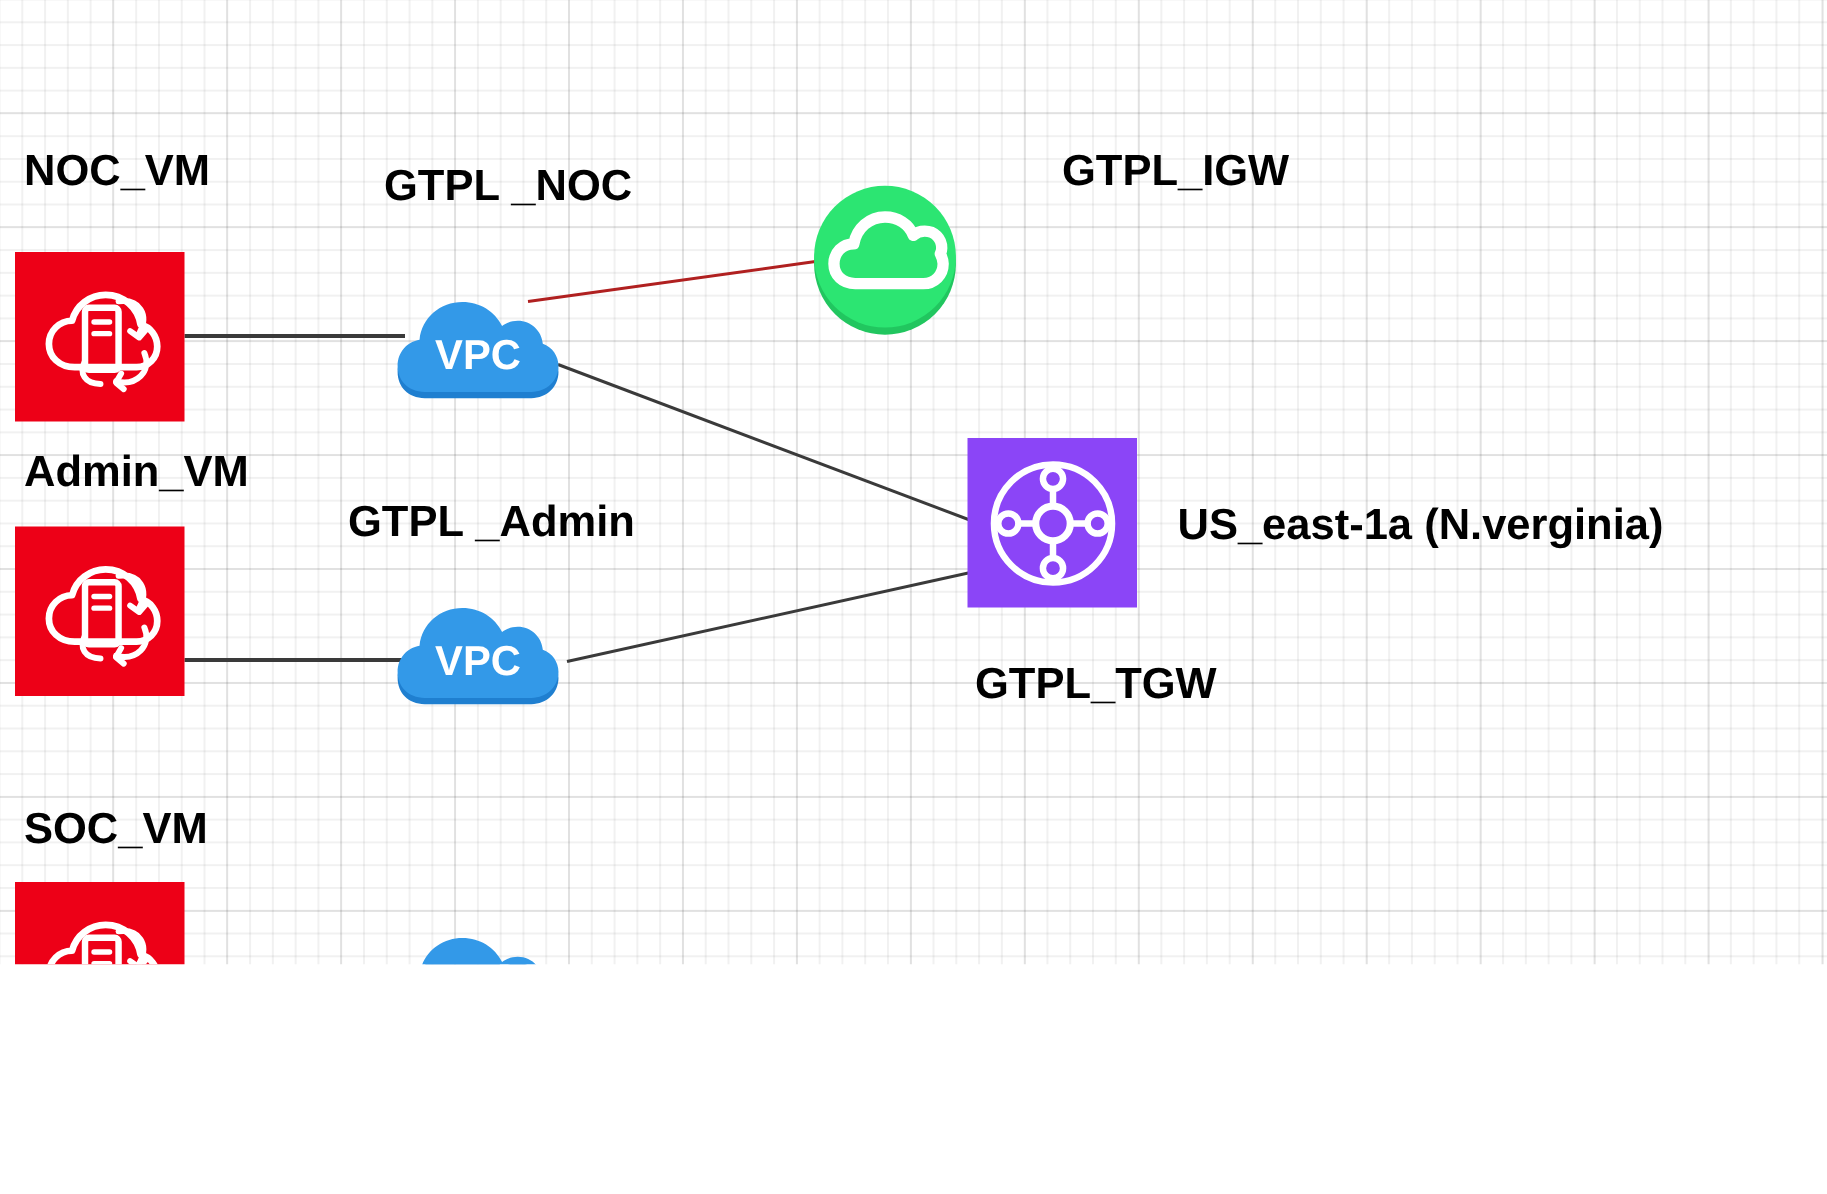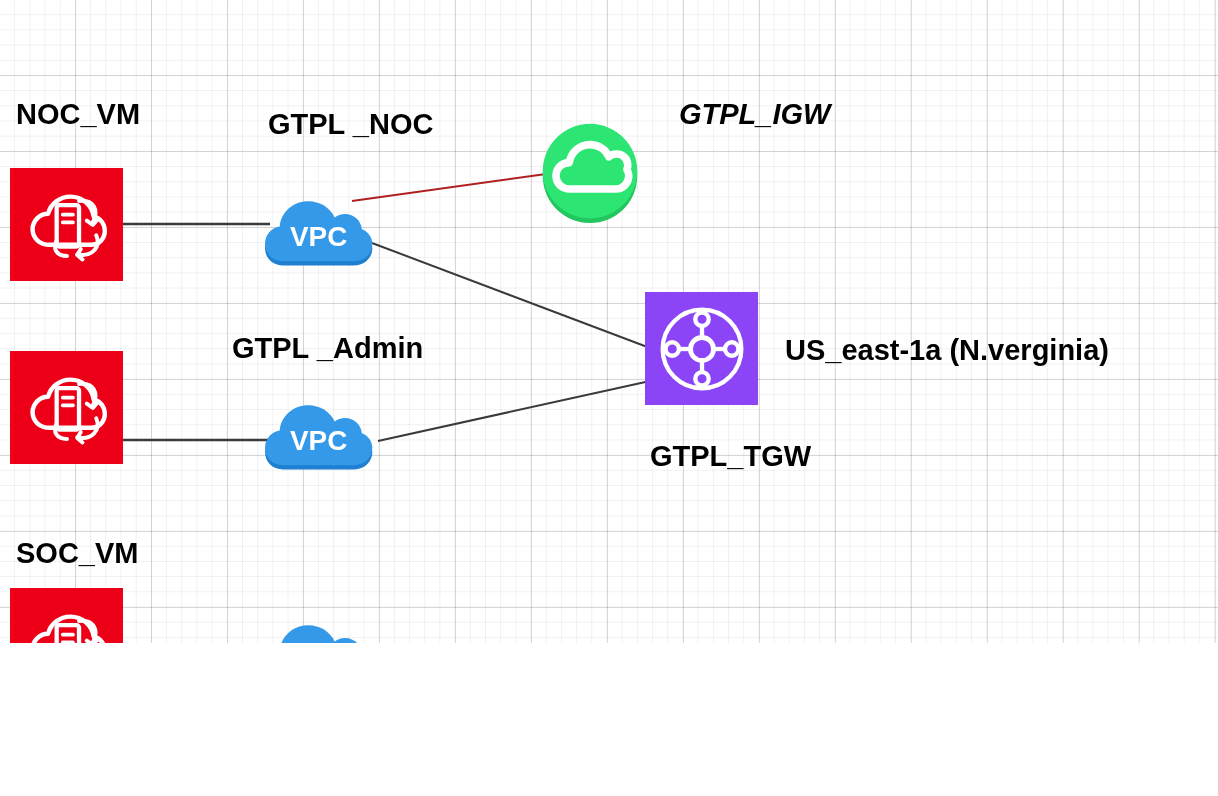--- a/index.html
+++ b/index.html
@@ -101,24 +101,25 @@
     <line x1="123" y1="224" x2="270" y2="224" stroke="#3A3A3A" stroke-width="2.6"></line>
     <line x1="352" y1="201" x2="546" y2="174" stroke="#B02020" stroke-width="2"></line>
     <line x1="372" y1="243" x2="650" y2="348" stroke="#3A3A3A" stroke-width="2"></line>
     <line x1="123" y1="440" x2="270" y2="440" stroke="#3A3A3A" stroke-width="2.6"></line>
     <line x1="378" y1="441" x2="650" y2="381" stroke="#3A3A3A" stroke-width="2"></line>
     <line x1="123" y1="661" x2="270" y2="661" stroke="#3A3A3A" stroke-width="2.6"></line>
   </svg>
 
   <div class="label" style="left:16px; top:100px;">NOC_VM</div>
 
-  <div class="label" style="left:268px; top:110px;">GTPL _NOC</div>
-
-  <div class="label" style="left:679px; top:100px;font-style:italic;">GTPL_IGW</div>
-
+  <div class="label" style="left:256px; top:110px;">GTPL _NOC</div>
+
+  <div class="label" style="left:708px; top:100px;">GTPL_IGW</div>
+
+  <div class="label" style="left:16px; top:301px;">Admin_VM</div>
 
   <div class="label" style="left:232px; top:334px;text-align:right;">GTPL _Admin</div>
 
   <div class="label" style="left:785px; top:336px;">US_east-1a (N.verginia)</div>
 
   <div class="label" style="left:650px; top:442px;">GTPL_TGW</div>
 
   <div class="label" style="left:16px; top:539px;">SOC_VM</div>
 
 

